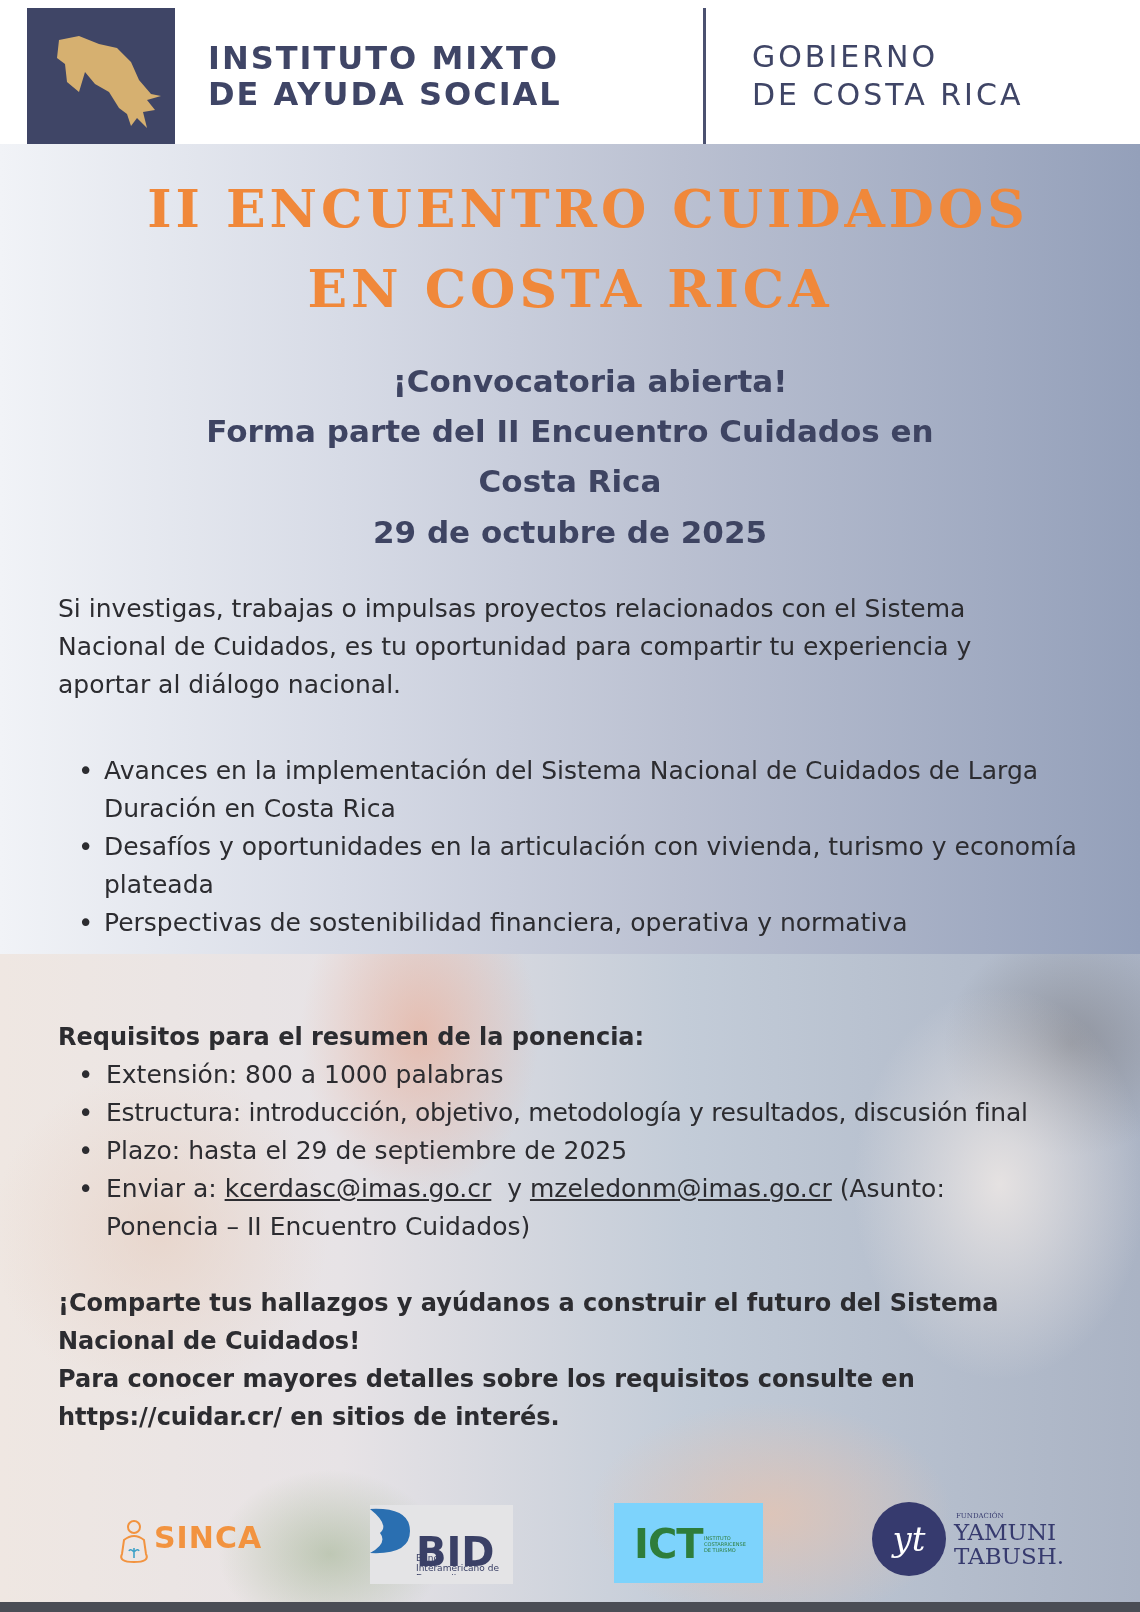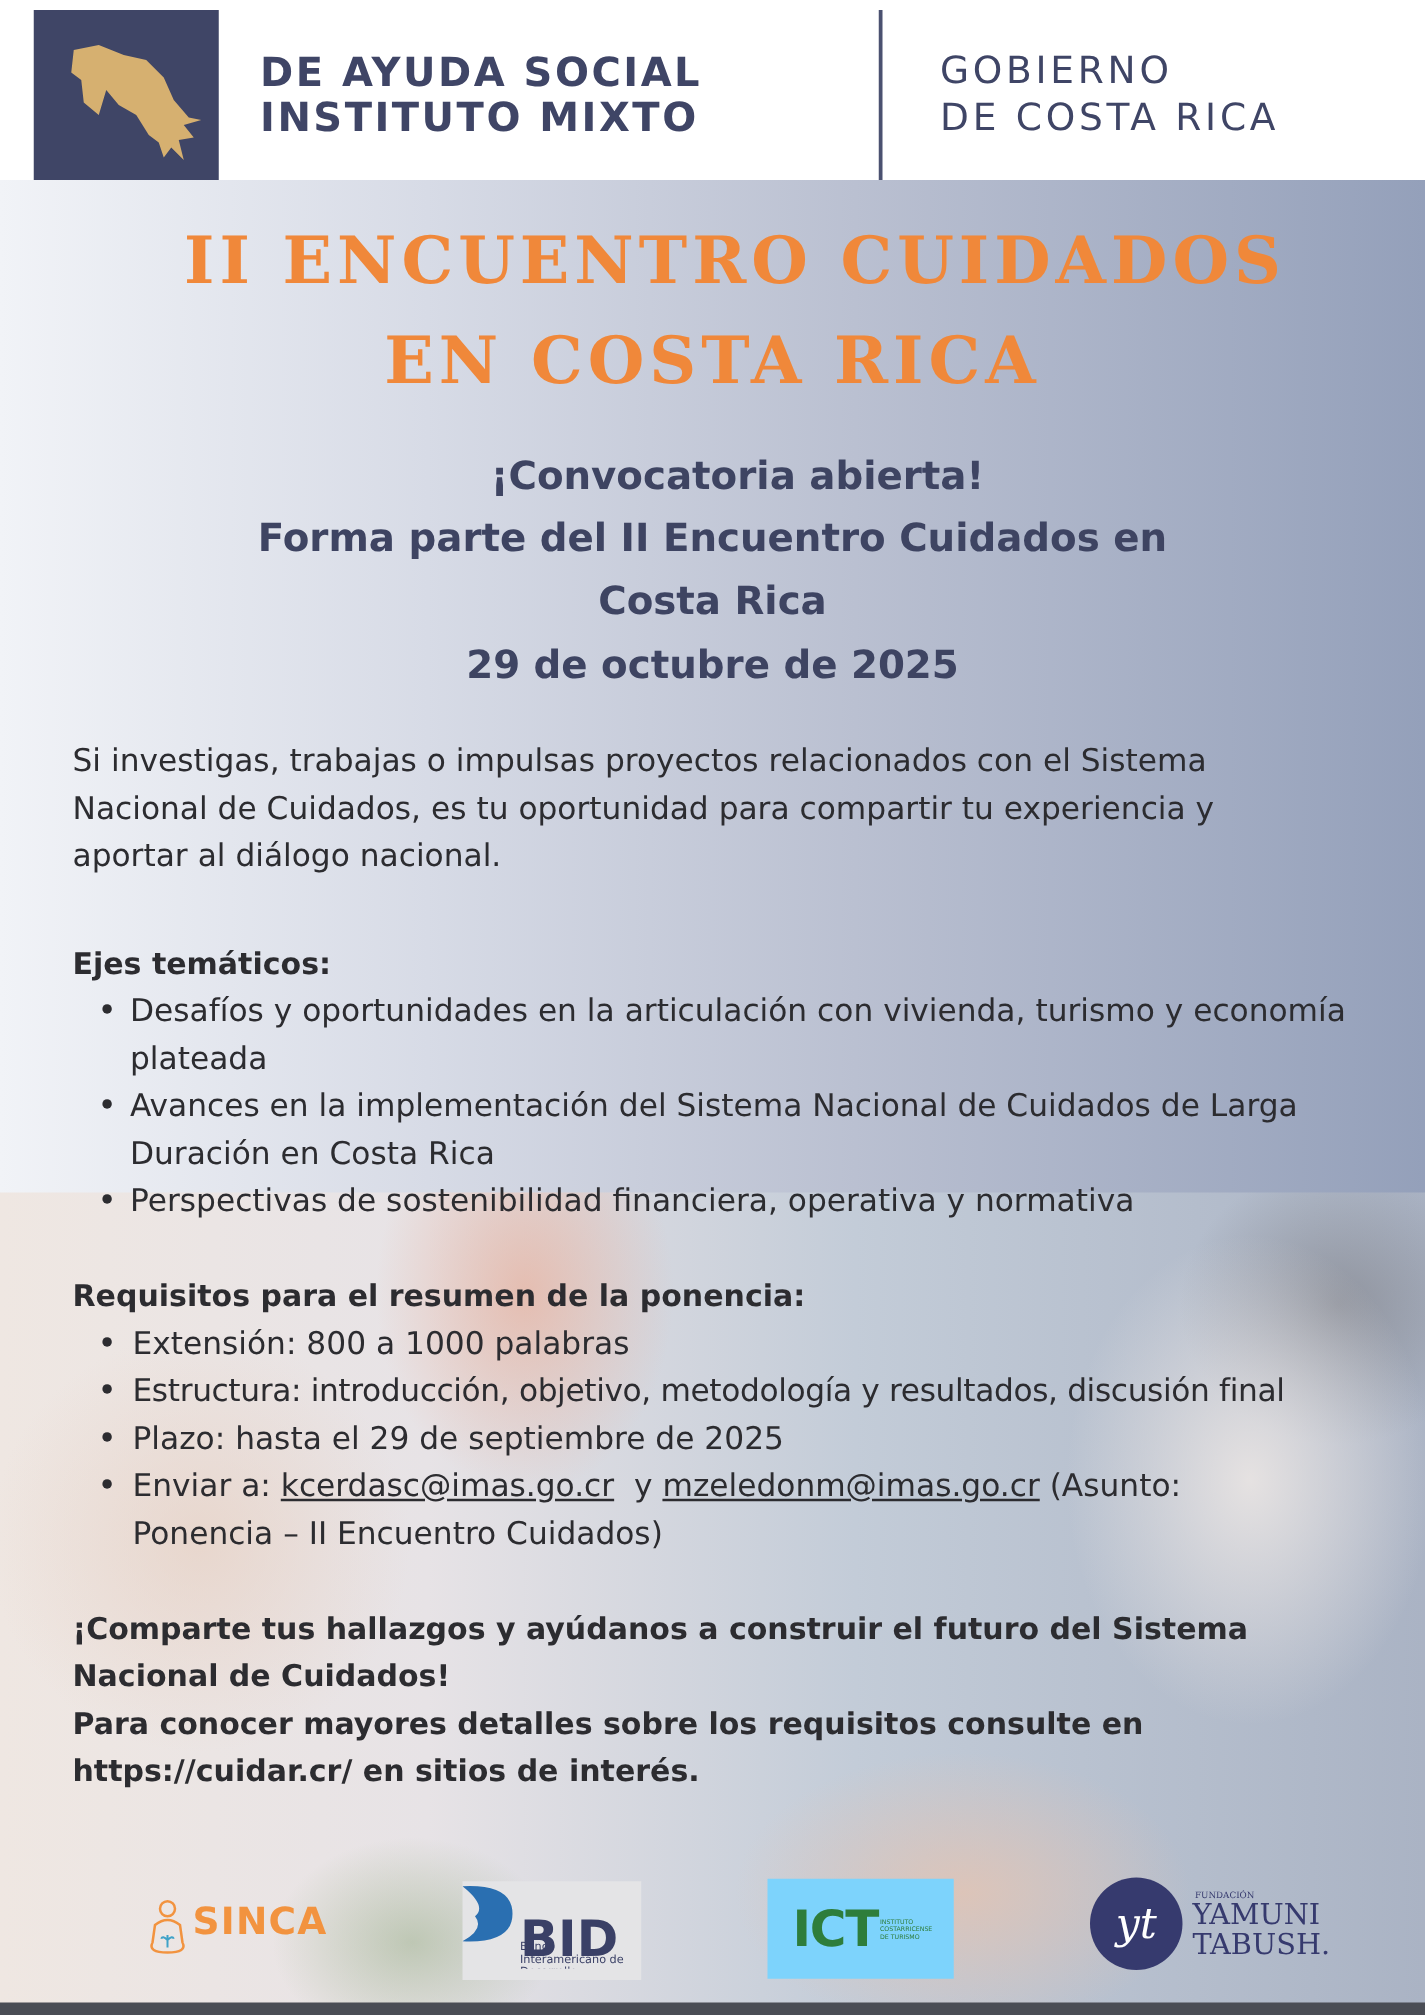--- a/index.html
+++ b/index.html
@@ -62,22 +62,22 @@
 </head>
 <body>
 
 <div class="header">
   <div class="logo-box">
     <svg width="125" height="110" viewBox="0 0 125 110">
       <path d="M20 18 L40 14 L60 22 L78 26 L92 40 L100 58 L112 72 L122 74 L108 78 L116 88 L104 90 L108 106 L98 96 L92 104 L88 92 L80 86 L70 70 L56 62 L46 50 L40 70 L28 60 L26 42 L18 36 Z" fill="#d6b070"></path>
     </svg>
   </div>
   <div class="imas-name">
+    <div>INSTITUTO MIXTO</div>
     <div>DE AYUDA SOCIAL</div>
-    <div>INSTITUTO MIXTO</div>
   </div>
   <div class="divider"></div>
   <div class="gov-name">
     <div>GOBIERNO</div>
     <div>DE COSTA RICA</div>
   </div>
 </div>
 
 <div class="bg">
   <div class="photo"></div>
@@ -87,24 +87,23 @@
 <div class="title l2">EN COSTA RICA</div>
 
 <div class="subtitle" style="top:355px;padding-left:40px;">¡Convocatoria abierta!</div>
 <div class="subtitle" style="top:405px;">Forma parte del II Encuentro Cuidados en</div>
 <div class="subtitle" style="top:455px;">Costa Rica</div>
 <div class="subtitle" style="top:506px;">29 de octubre de 2025</div>
 
 <div class="content intro">Si investigas, trabajas o impulsas proyectos relacionados con el Sistema Nacional de Cuidados, es tu oportunidad para compartir tu experiencia y aportar al diálogo nacional.</div>
 
 <div class="content" style="top:752px;">
-  <div class="section-h">Ejes temáticos:</div>
   <ul class="blist ejes" style="width:1000px;">
+    <li>Avances en la implementación del Sistema Nacional de Cuidados de Larga Duración en Costa Rica</li>
     <li>Desafíos y oportunidades en la articulación con vivienda, turismo y economía plateada</li>
-    <li>Avances en la implementación del Sistema Nacional de Cuidados de Larga Duración en Costa Rica</li>
     <li>Perspectivas de sostenibilidad financiera, operativa y normativa</li>
   </ul>
 </div>
 
 <div class="content" style="top:1018px;">
   <div class="section-h">Requisitos para el resumen de la ponencia:</div>
   <ul class="blist" style="width:1080px;">
     <li>Extensión: 800 a 1000 palabras</li>
     <li style="white-space:nowrap; letter-spacing:-0.3px;">Estructura: introducción, objetivo, metodología y resultados, discusión final</li>
     <li>Plazo: hasta el 29 de septiembre de 2025</li>

